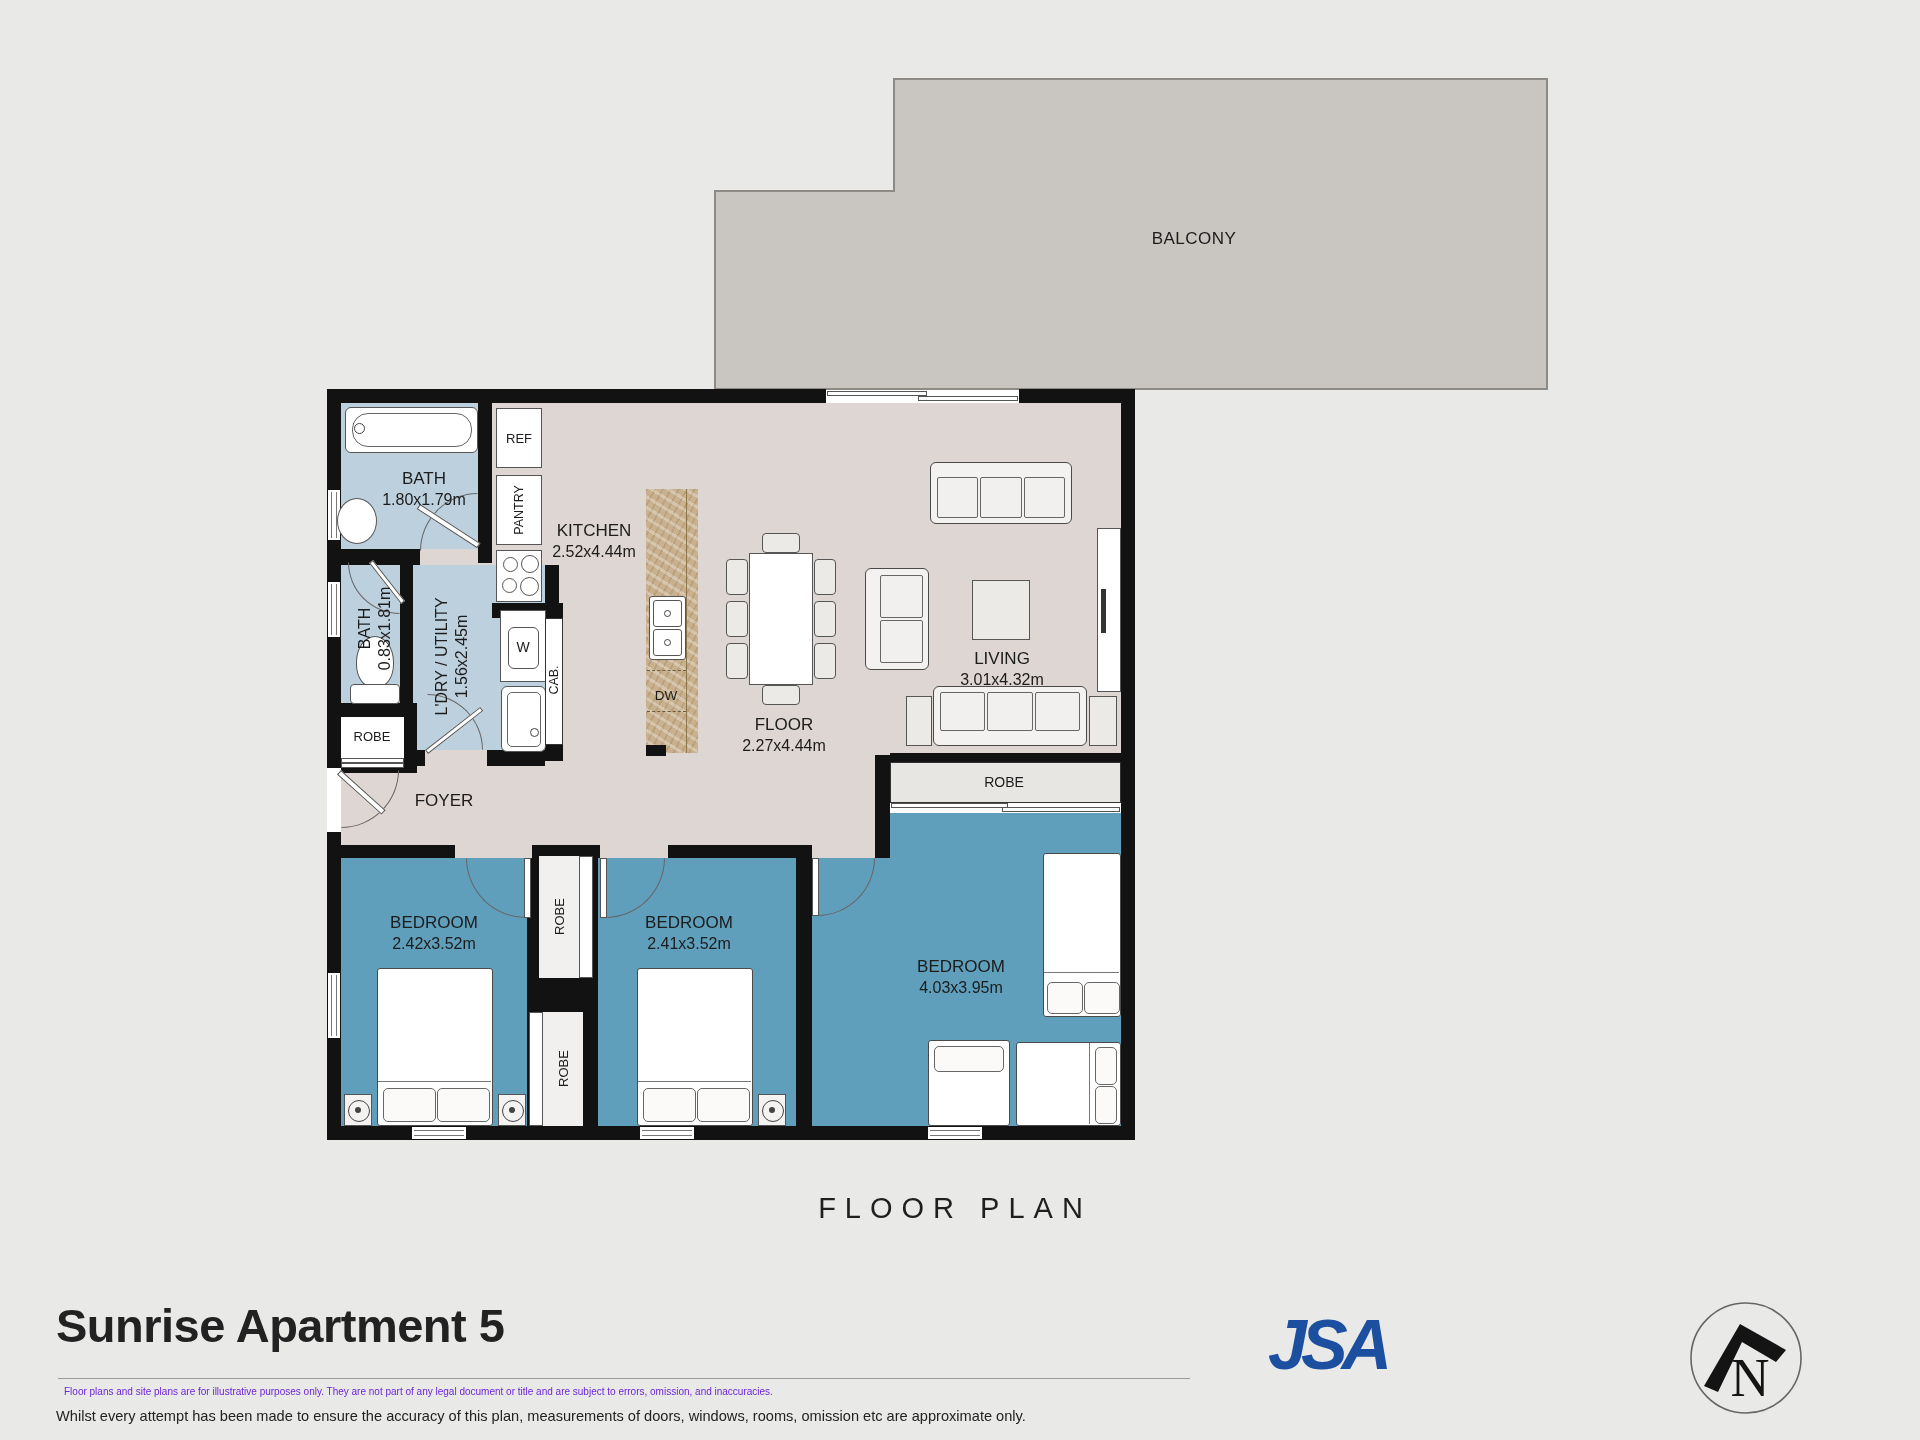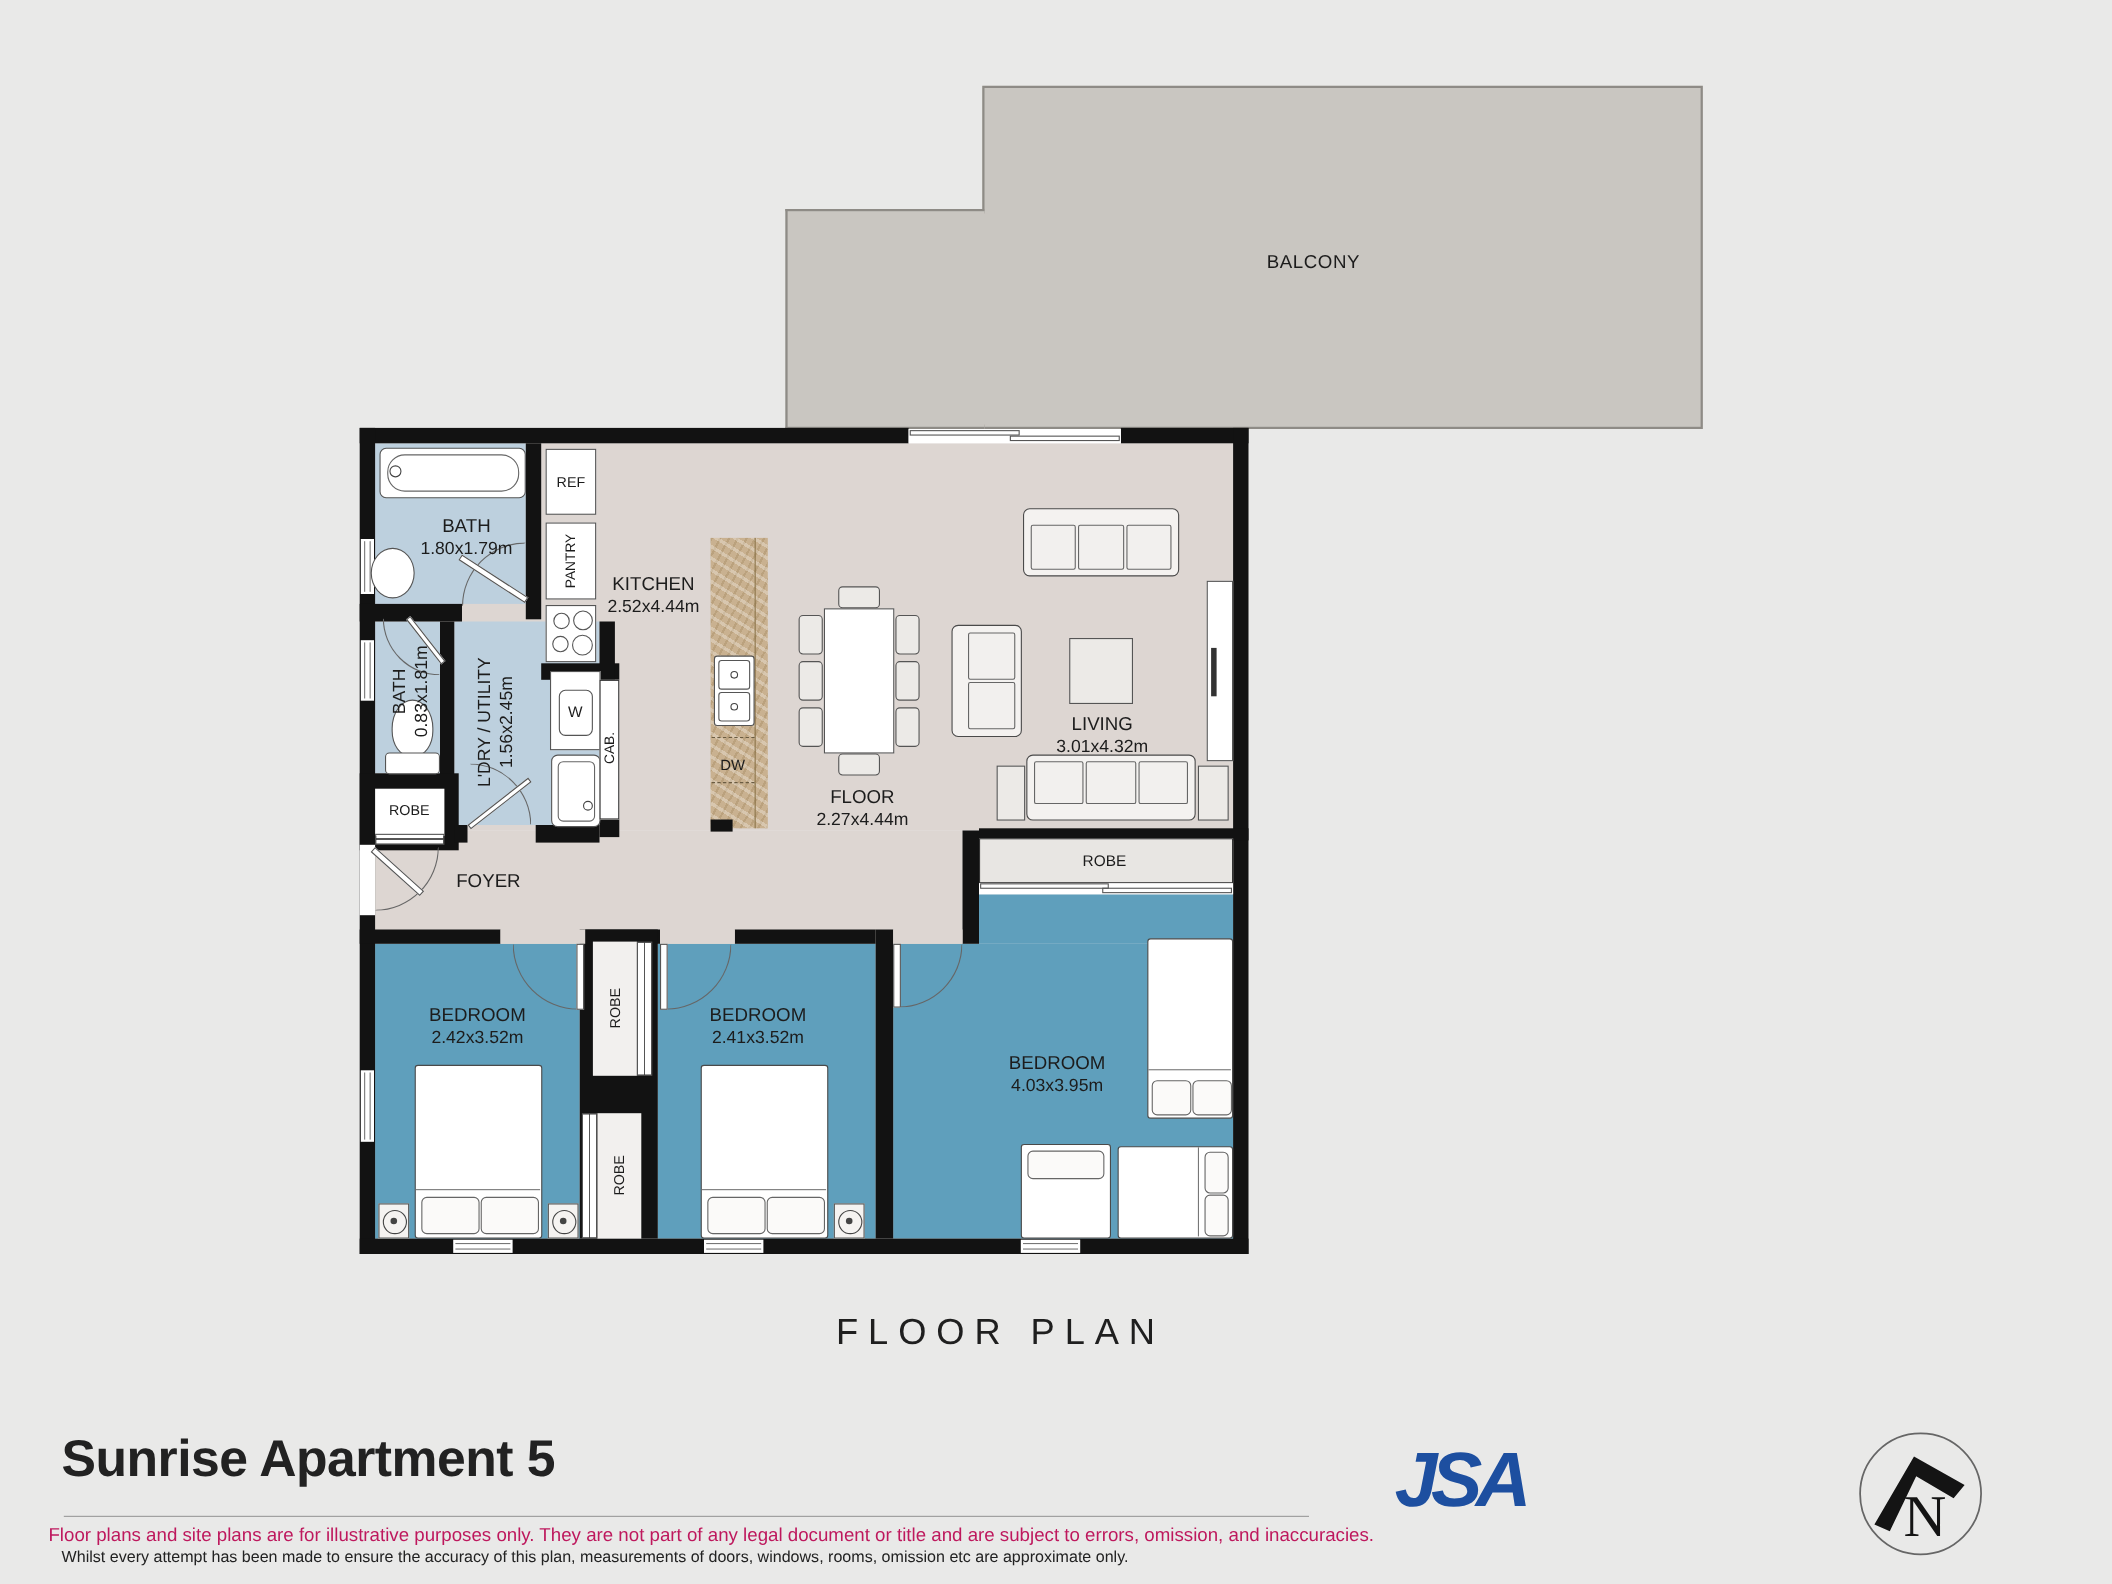--- a/index.html
+++ b/index.html
@@ -292,27 +292,27 @@
   </div>
   <div class="rlabel" style="left:609px;top:912px;width:160px;">
     <div>BEDROOM</div>
     <div class="dim">2.41x3.52m</div>
   </div>
   <div class="rlabel" style="left:881px;top:956px;width:160px;">
     <div>BEDROOM</div>
     <div class="dim">4.03x3.95m</div>
   </div>
 
-  <div class="titleband" style="left:760px;top:1192px;width:390px;font-size:33px;letter-spacing:9px;color:#1f1f1f;">FLOOR PLAN</div>
+  <div class="titleband" style="left:760px;top:1192px;width:390px;text-align:center;font-size:29px;letter-spacing:9px;color:#1f1f1f;">FLOOR PLAN</div>
 </div>
 
 <div class="abs" style="left:0;top:1280px;width:1920px;height:160px;">
   <div class="abs" style="left:56px;top:18px;font-size:47px;font-weight:700;color:#222;letter-spacing:-0.5px;">Sunrise Apartment 5</div>
   <div class="abs" style="left:58px;top:98px;width:1132px;height:1px;background:#9a9a9a;"></div>
-  <div class="abs" style="left:44px;top:106px;font-size:17px;color:#be185d;">Floor plans and site plans are for illustrative purposes only. They are not part of any legal document or title and are subject to errors, omission, and inaccuracies.</div>
+  <div class="abs" style="left:64px;top:106px;font-size:10px;color:#6d28d9;">Floor plans and site plans are for illustrative purposes only. They are not part of any legal document or title and are subject to errors, omission, and inaccuracies.</div>
   <div class="abs" style="left:56px;top:128px;font-size:14.6px;color:#222;">Whilst every attempt has been made to ensure the accuracy of this plan, measurements of doors, windows, rooms, omission etc are approximate only.</div>
 
   <div class="abs" style="left:1268px;top:30px;display:flex;align-items:center;">
     <div style="font-size:70px;font-weight:700;font-style:italic;color:#1d4fa0;letter-spacing:-6px;line-height:1;">JSA</div>
   </div>
 
   <div class="abs" style="left:1688px;top:20px;width:116px;height:116px;">
     <svg width="116" height="116" viewBox="0 0 116 116">
       <circle cx="58" cy="58" r="55" fill="none" stroke="#666" stroke-width="1.6"></circle>
       <polygon points="16,86 52,24 98,50 88,62 54,42 30,92" fill="#141414"></polygon>

